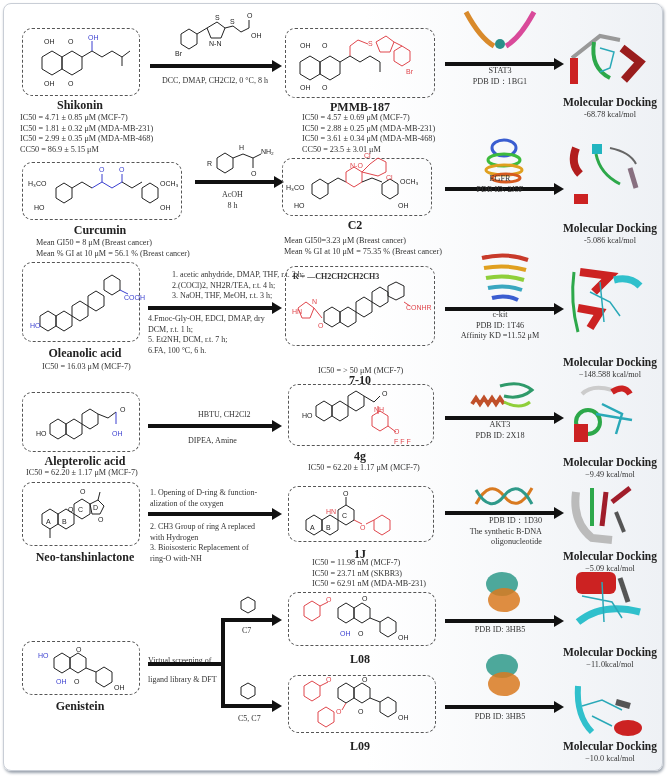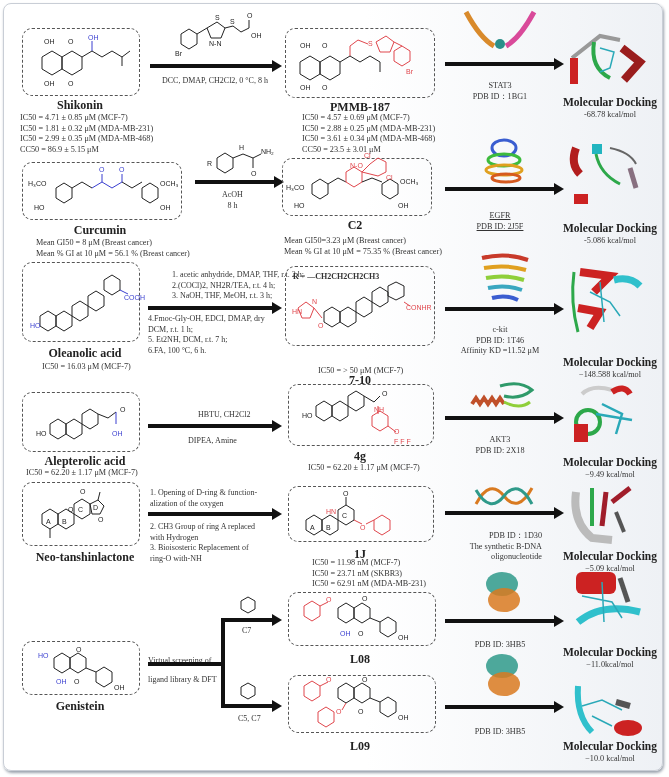--- a/index.html
+++ b/index.html
@@ -17,21 +17,21 @@
   .name { position: absolute; font-weight: bold; font-size: 12px; text-align: center; white-space: nowrap; }
   .lines { position: absolute; font-size: 8.2px; line-height: 10.5px; white-space: nowrap; color: #333; }
   .cond { position: absolute; font-size: 8px; line-height: 10.5px; color: #333; white-space: nowrap; }
   .arrow { position: absolute; height: 4px; background: #111; }
   .arrow::after {
     content: ""; position: absolute; right: -9px; top: -4px;
     border-left: 10px solid #111; border-top: 6px solid transparent; border-bottom: 6px solid transparent;
   }
   .bar { position: absolute; height: 4px; background: #111; }
   .vbar { position: absolute; width: 4px; background: #111; }
-  .target { position: absolute; font-size: 8.2px; line-height: 10.5px; text-align: center; color: #333; white-space: nowrap; margin-top: 15px; }
+  .target { position: absolute; font-size: 8.2px; line-height: 10.5px; text-align: center; color: #333; white-space: nowrap; }
   .dock-title { position: absolute; font-weight: bold; font-size: 11.5px; text-align: center; white-space: nowrap; }
   .dock-val { position: absolute; font-size: 8.2px; text-align: center; white-space: nowrap; color: #333; }
   svg { position: absolute; overflow: visible; }
   .mol { stroke: #222; stroke-width: 1; fill: none; }
   .red { stroke: #e0464c; }
   .blue { stroke: #3a3fd0; }
   .lbl { font-family: "Liberation Sans", sans-serif; font-size: 7px; fill: #222; }
   .lblb { font-family: "Liberation Sans", sans-serif; font-size: 7px; fill: #3a3fd0; }
   .lblr { font-family: "Liberation Sans", sans-serif; font-size: 7px; fill: #e0464c; }
 </style>
@@ -196,21 +196,21 @@
   <div>Mean GI50=3.23 μM (Breast cancer)</div>
     <div>Mean % GI at 10 μM = 75.35 % (Breast cancer)</div>
 </div>
 <div class="arrow" style="left:445px;top:187px;width:110px;"></div>
 <svg style="left:480px;top:138px;" width="50" height="46">
   <ellipse cx="24" cy="10" rx="12" ry="8" fill="none" stroke="#3a5dd0" stroke-width="3"></ellipse>
   <ellipse cx="24" cy="22" rx="16" ry="6" fill="none" stroke="#3dbb3d" stroke-width="3"></ellipse>
   <ellipse cx="24" cy="32" rx="18" ry="5" fill="none" stroke="#e0a020" stroke-width="3"></ellipse>
   <ellipse cx="26" cy="40" rx="14" ry="4" fill="none" stroke="#d65a20" stroke-width="3"></ellipse>
 </svg>
-<div class="target" style="left:460px;top:196px;width:80px;text-decoration:underline;">
+<div class="target" style="left:460px;top:174px;width:80px;">
   <div>EGFR</div>
     <div>PDB ID: 2J5F</div>
 </div>
 <svg style="left:570px;top:144px;" width="72" height="62">
   <path d="M6,4 Q0,20 10,30" stroke="#b21d1d" stroke-width="8" fill="none"></path>
   <rect x="22" y="0" width="10" height="10" fill="#22b5c0"></rect>
   <path d="M26,10 Q30,30 50,40" stroke="#2da84a" stroke-width="3" fill="none"></path>
   <path d="M40,4 Q60,8 66,20" stroke="#666" stroke-width="2" fill="none"></path>
   <path d="M60,24 L66,44" stroke="#887080" stroke-width="5" fill="none"></path>
   <rect x="4" y="50" width="14" height="10" fill="#c22"></rect>

